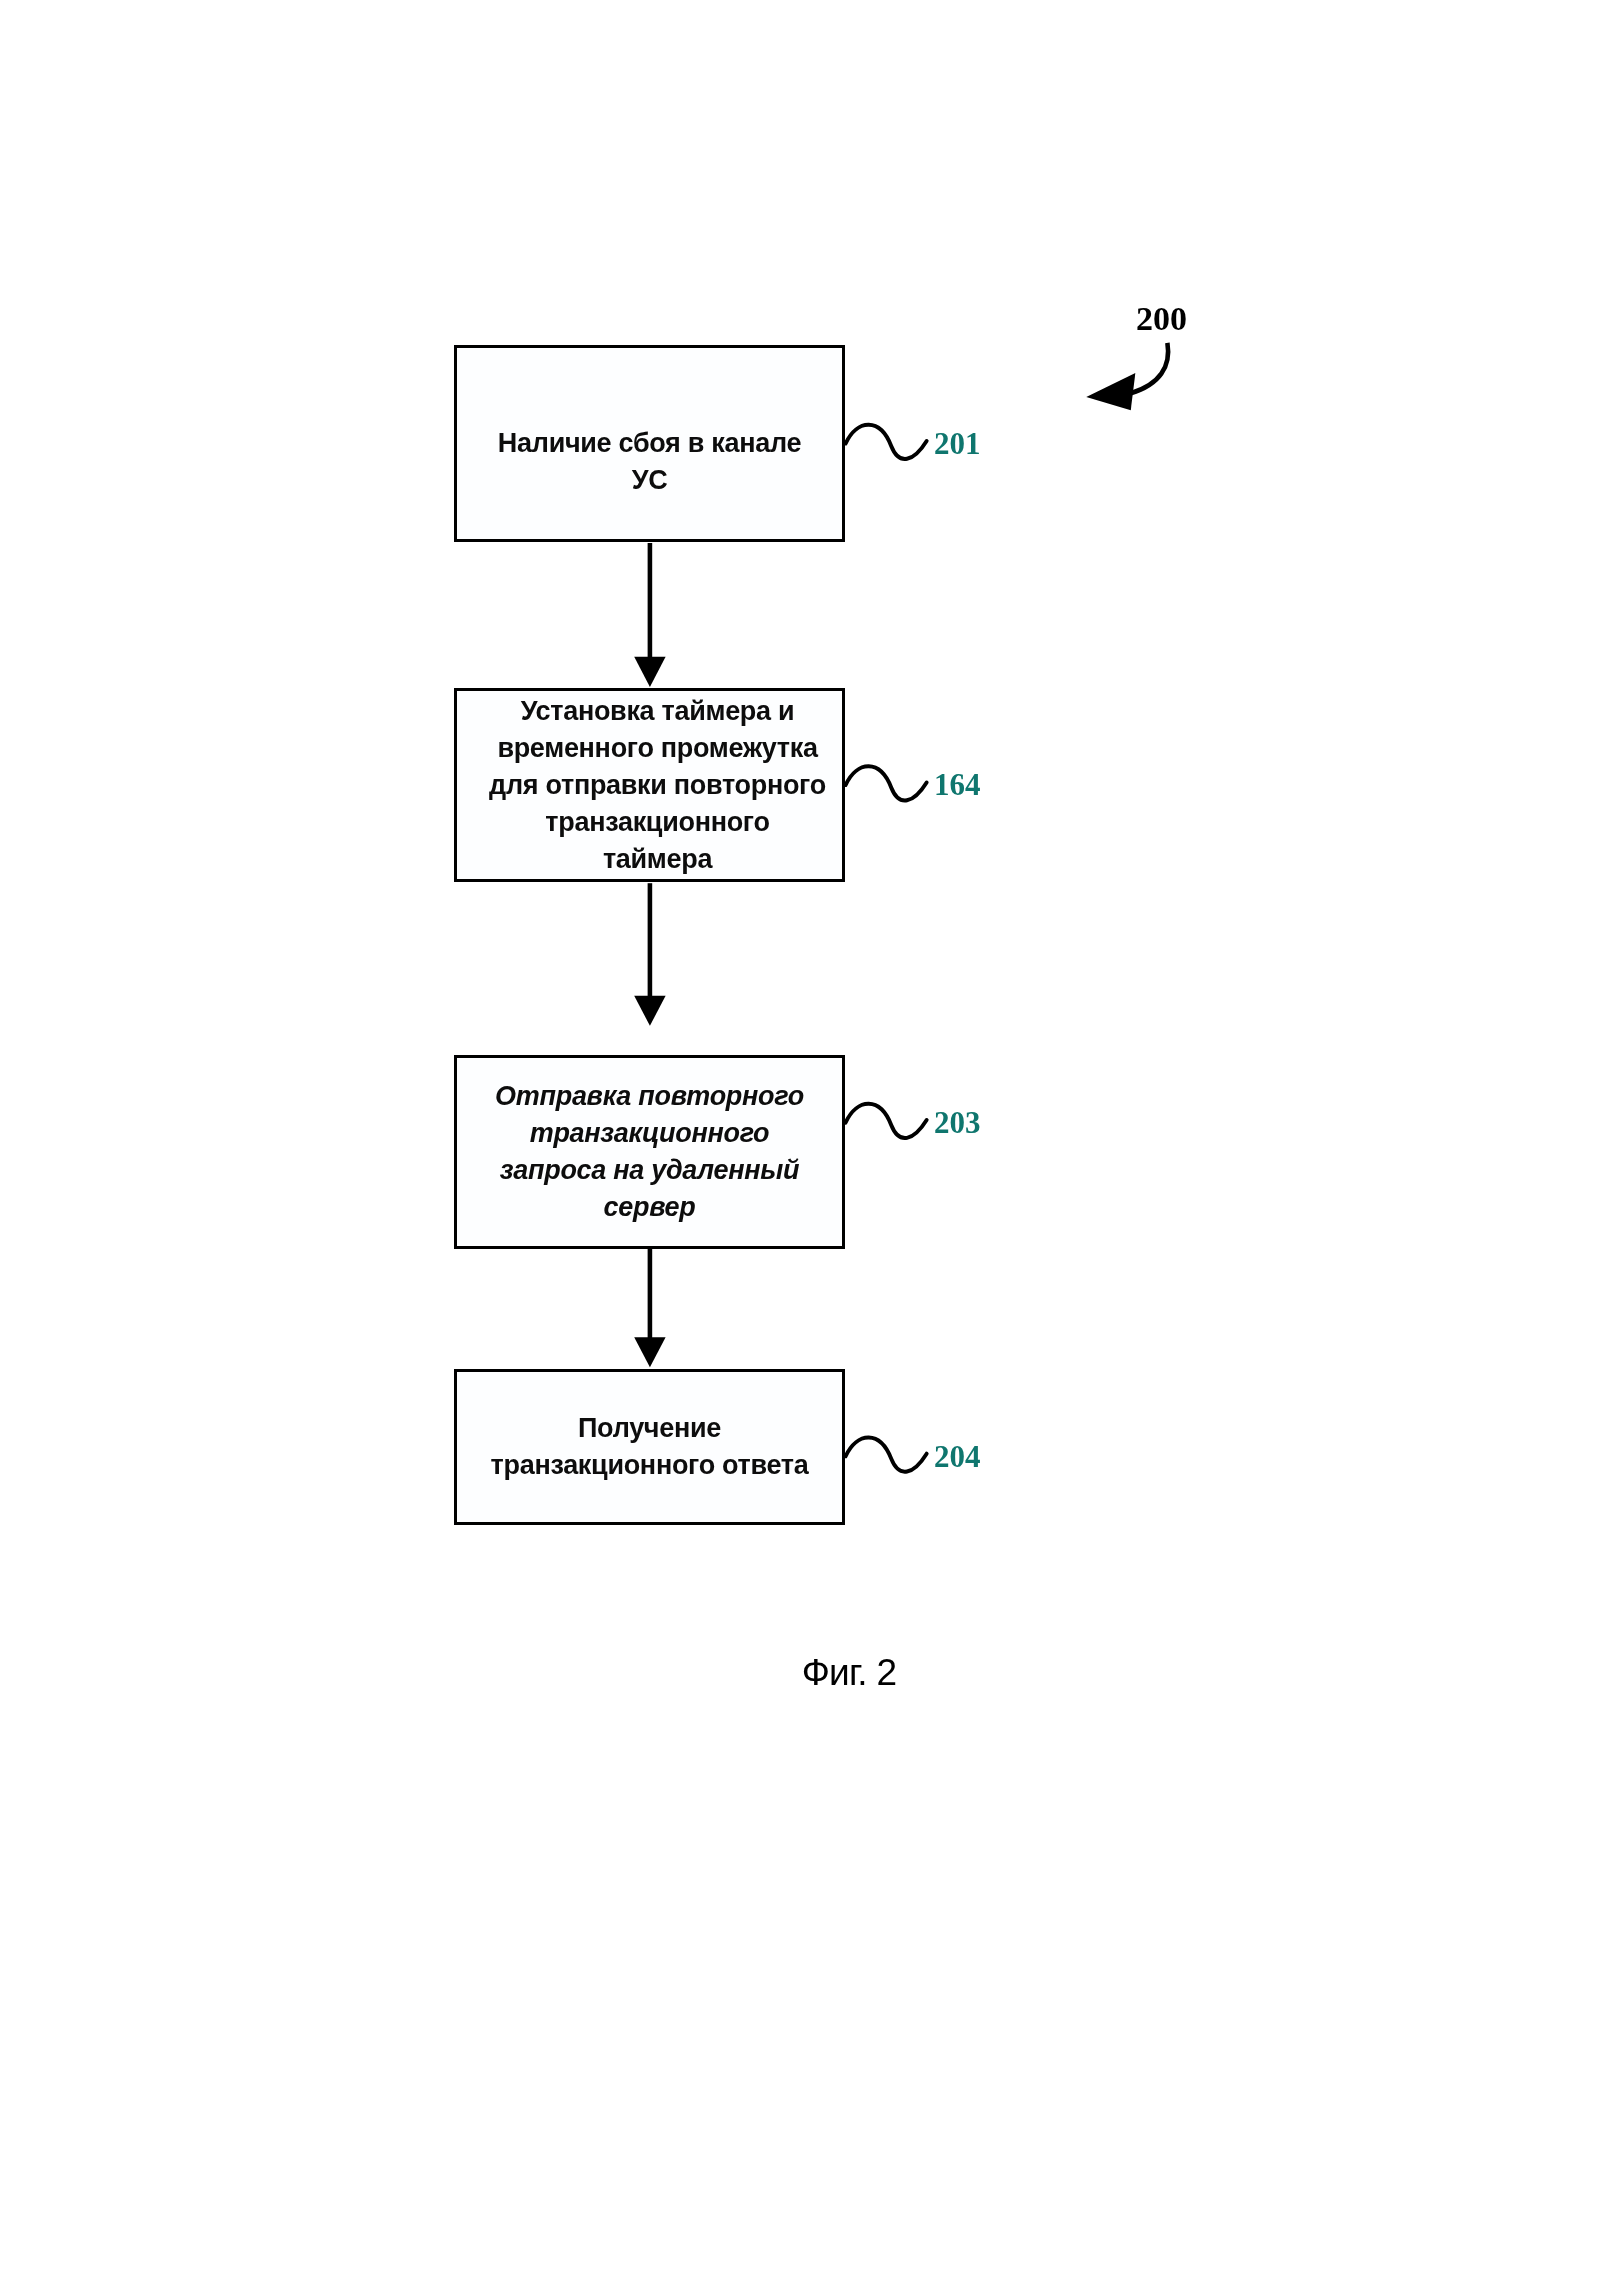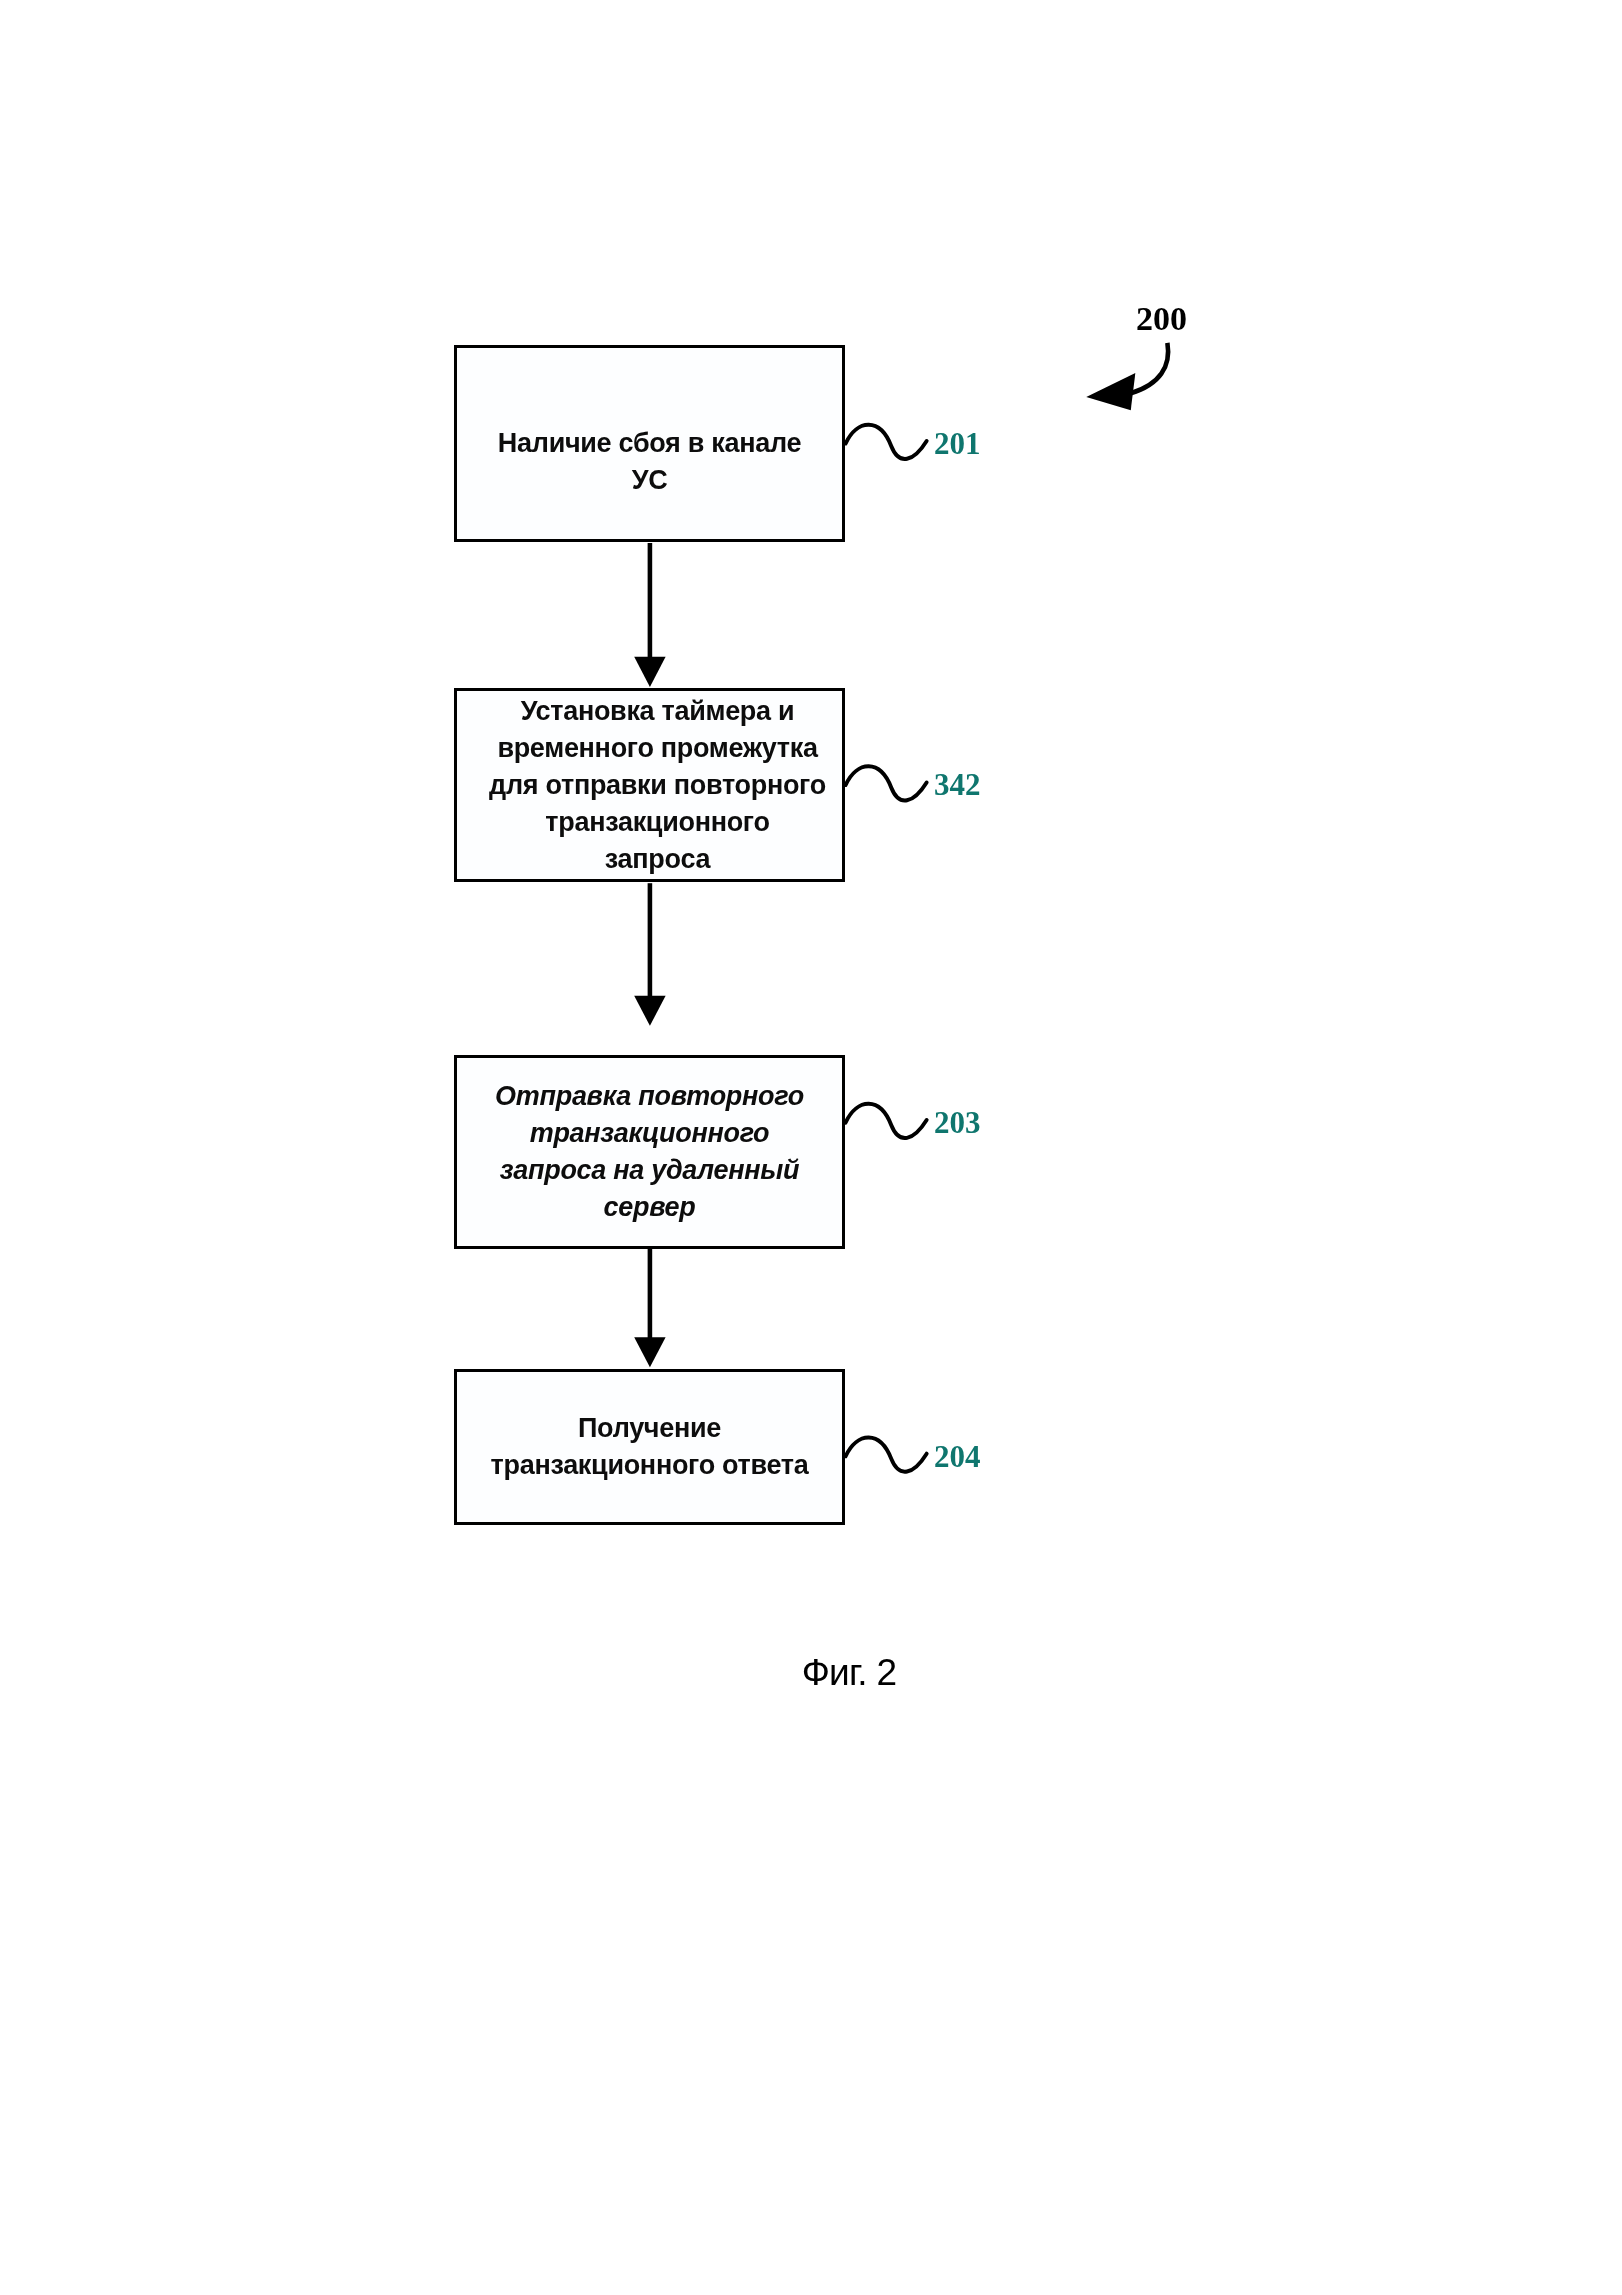--- a/index.html
+++ b/index.html
@@ -112,23 +112,23 @@
     <span>Наличие сбоя в канале</span>
     <span>УС</span>
   </div>
   <div class="ref-num num-201">201</div>
 
   <div class="step-box box-202">
     <span>Установка таймера и</span>
     <span>временного промежутка</span>
     <span>для отправки повторного</span>
     <span>транзакционного</span>
-    <span>запроса</span>
+    <span>таймера</span>
   </div>
-  <div class="ref-num num-202">342</div>
+  <div class="ref-num num-202">164</div>
 
   <div class="step-box box-203">
     <span>Отправка повторного</span>
     <span>транзакционного</span>
     <span>запроса на удаленный</span>
     <span>сервер</span>
   </div>
   <div class="ref-num num-203">203</div>
 
   <div class="step-box box-204">

